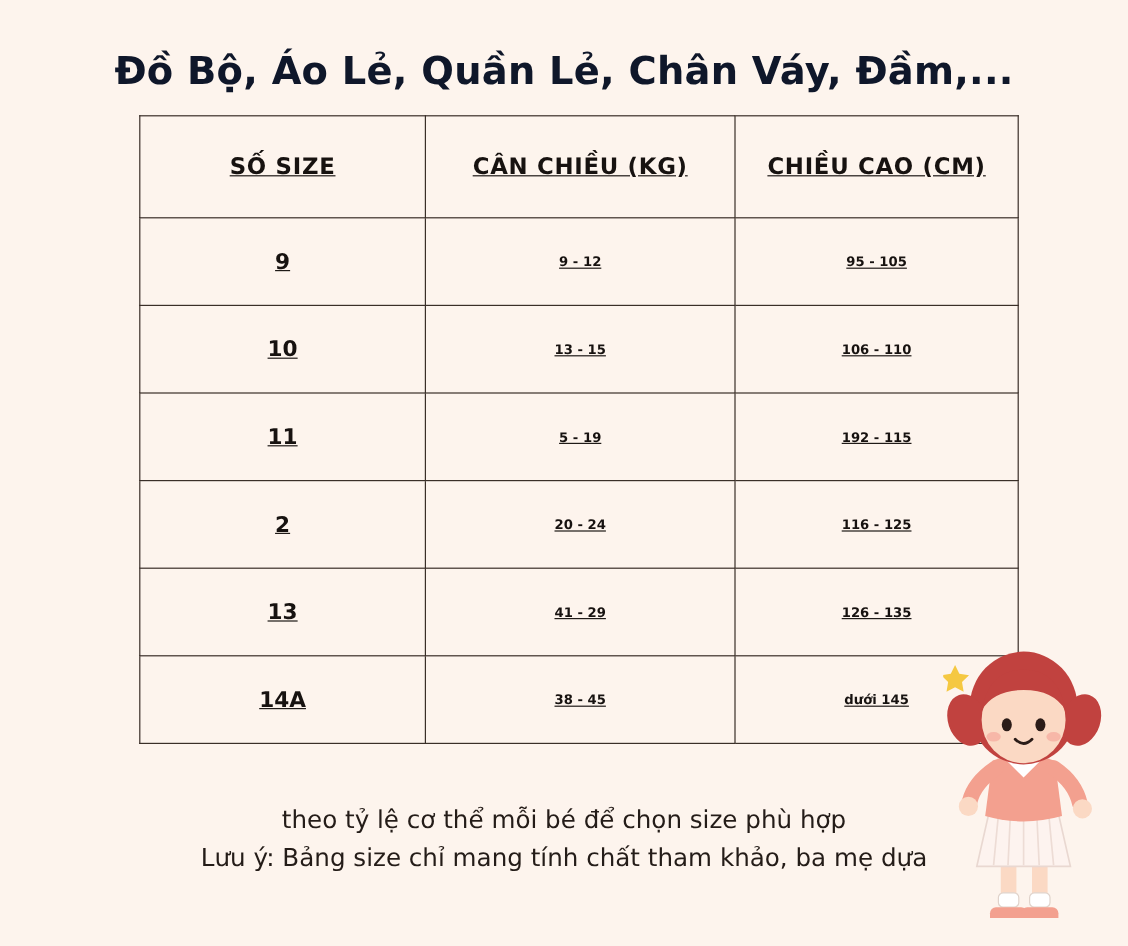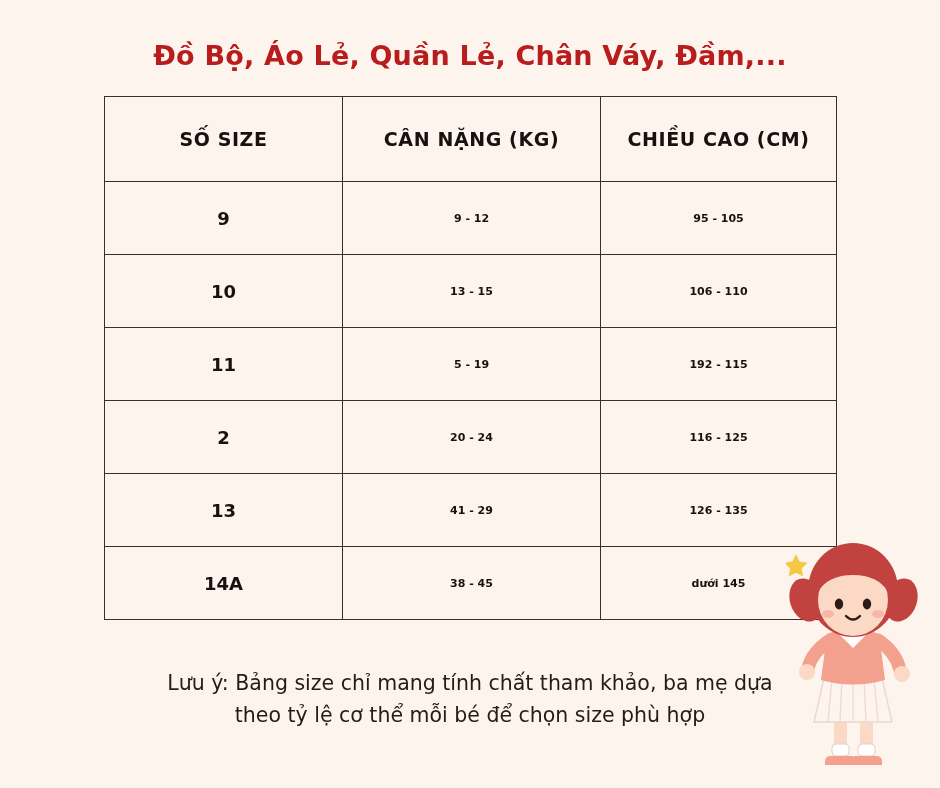--- a/index.html
+++ b/index.html
@@ -16,32 +16,33 @@
     position: relative;
   }
   .page {
     position: relative;
     width: 940px;
     height: 788px;
     box-sizing: border-box;
   }
   .title {
     text-align: center;
-    font-size: 27px;
+    font-size: 32px;
     font-weight: bold;
     letter-spacing: 0.2px;
     padding-top: 40px;
     padding-bottom: 0;
-    color: #b91c1c;
+    color: #0f172a;
   }
   .table-wrap {
     position: absolute;
-    left: 104px;
+    left: 116px;
     top: 96px;
     width: 732px;
+    text-decoration: underline;
   }
   table.size-table {
     border-collapse: collapse;
     width: 732px;
     table-layout: fixed;
   }
   table.size-table td, table.size-table th {
     border: 1.5px solid #3a2f28;
     text-align: center;
     font-weight: bold;
@@ -95,21 +96,21 @@
   <div class="table-wrap">
     <table class="size-table">
       <colgroup>
         <col class="c1">
           <col class="c2">
           <col class="c3">
       </colgroup>
       <thead>
         <tr>
           <th>SỐ SIZE</th>
-          <th>CÂN NẶNG (KG)</th>
+          <th>CÂN CHIỀU (KG)</th>
           <th>CHIỀU CAO (CM)</th>
         </tr>
       </thead>
       <tbody>
         <tr>
           <td class="col-size">9</td>
           <td>9 - 12</td>
           <td>95 - 105</td>
         </tr>
         <tr>
@@ -135,22 +136,22 @@
         <tr>
           <td class="col-size">14A</td>
           <td>38 - 45</td>
           <td>dưới 145</td>
         </tr>
       </tbody>
     </table>
   </div>
 
   <div class="note">
+    <span class="line">theo tỷ lệ cơ thể mỗi bé để chọn size phù hợp</span>
     <span class="line">Lưu ý: Bảng size chỉ mang tính chất tham khảo, ba mẹ dựa</span>
-    <span class="line">theo tỷ lệ cơ thể mỗi bé để chọn size phù hợp</span>
   </div>
 
   <div class="kid">
     <svg width="154" height="258" viewBox="0 0 154 258" xmlns="http://www.w3.org/2000/svg">
 
       <g>
         <path d="M14 52 l4.2 8.6 9.5 1.4 -6.9 6.7 1.6 9.4 -8.4 -4.4 -8.4 4.4 1.6 -9.4 -6.9 -6.7 9.5 -1.4z" fill="#f5c842" transform="translate(-2,-6) scale(0.85)"></path>
       </g>
 
       <rect x="48" y="196" width="13" height="40" rx="6" fill="#fbd9c4"></rect>

